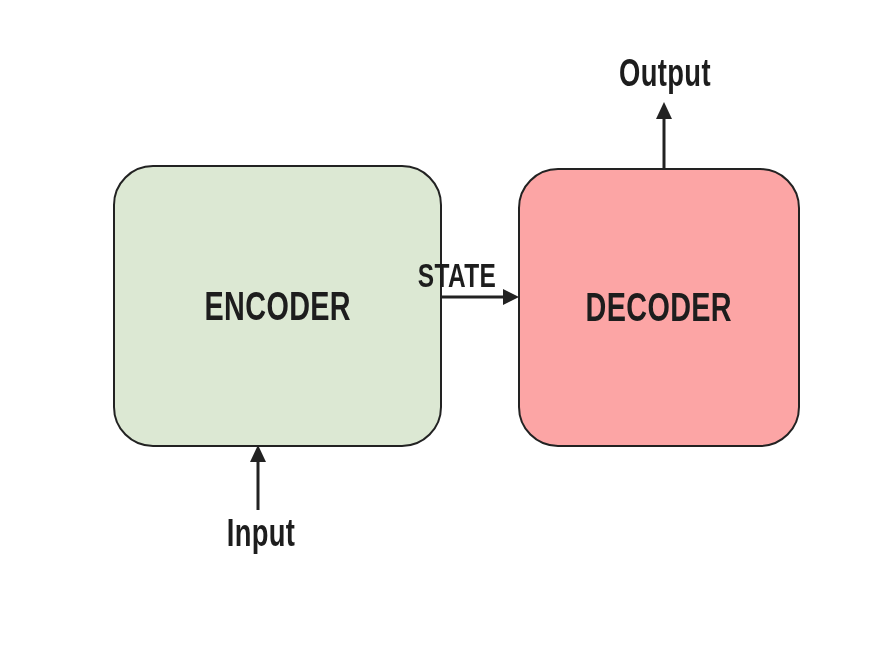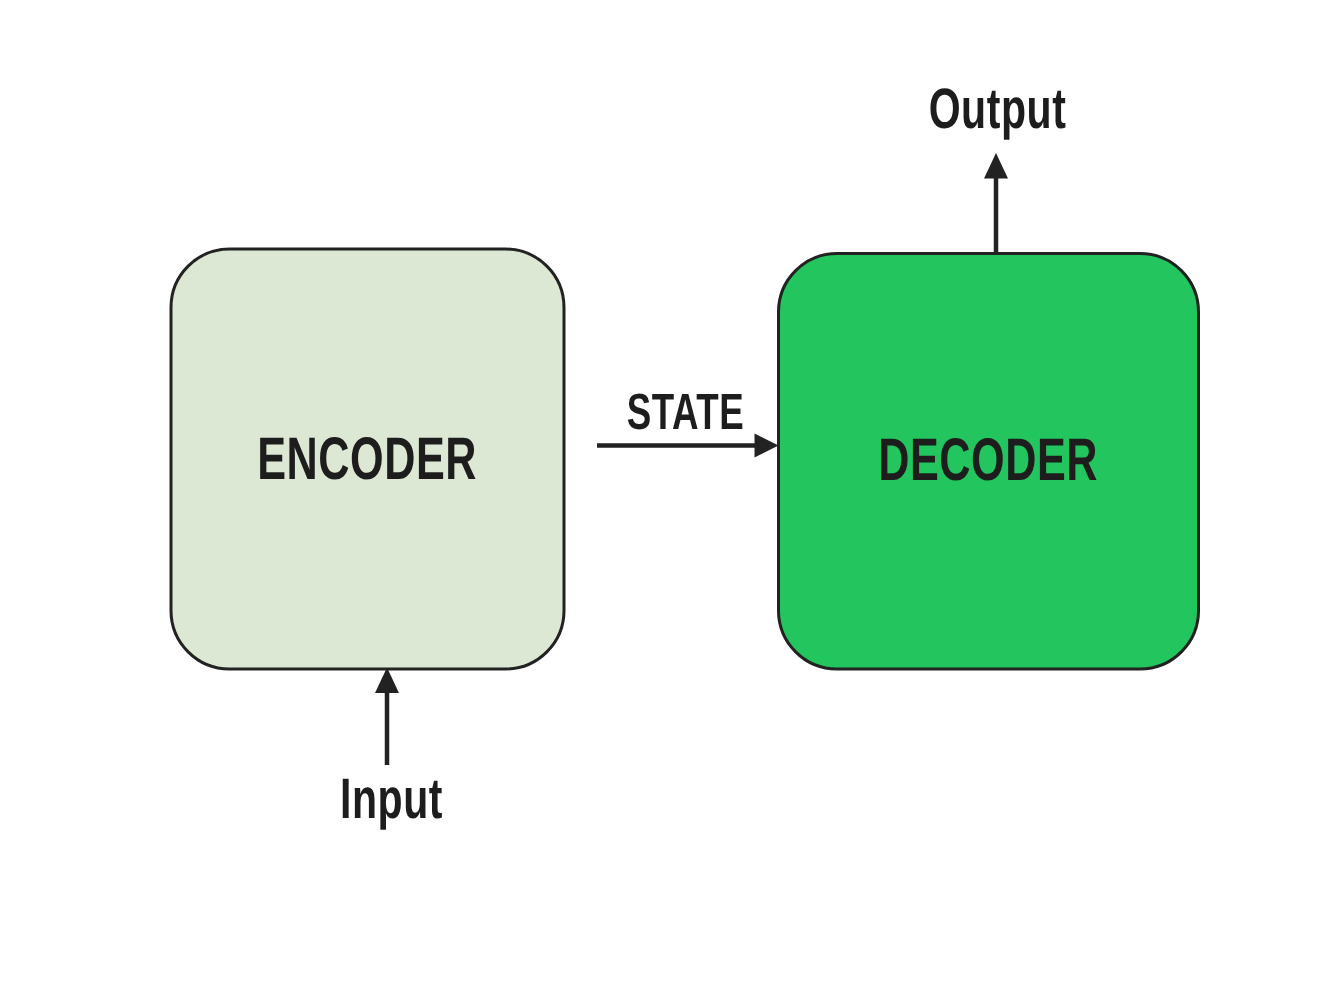--- a/index.html
+++ b/index.html
@@ -35,21 +35,21 @@
     border: 2.5px solid var(--stroke, #222222);
     border-radius: 40px;
     display: flex;
     align-items: center;
     justify-content: center;
     box-sizing: border-box;
   }
   .node-encoder {
     left: 113px;
     top: 165px;
-    width: 264px;
+    width: 329px;
     height: 282px;
   }
   .node-decoder {
     left: 518px;
     top: 168px;
     width: 282px;
     height: 279px;
   }
   .node-label {
     font-weight: bold;
@@ -102,21 +102,21 @@
     <g>
       <line x1="258" y1="510" x2="258" y2="460"></line>
       <polygon points="258,445 250,462 266,462"></polygon>
     </g>
   </svg>
 
   <div class="node node-encoder" style="background-color: rgb(220, 232, 211);">
     <span class="node-label">ENCODER</span>
   </div>
 
-  <div class="node node-decoder" style="background-color: #22c55e;">
+  <div class="node node-decoder" style="background-color: #fca5a5;">
     <span class="node-label">DECODER</span>
   </div>
 
   <div class="edge-label state-label">STATE</div>
 
   <div class="edge-label output-label">Output</div>
 
   <div class="edge-label input-label">Input</div>
 
 </div>

